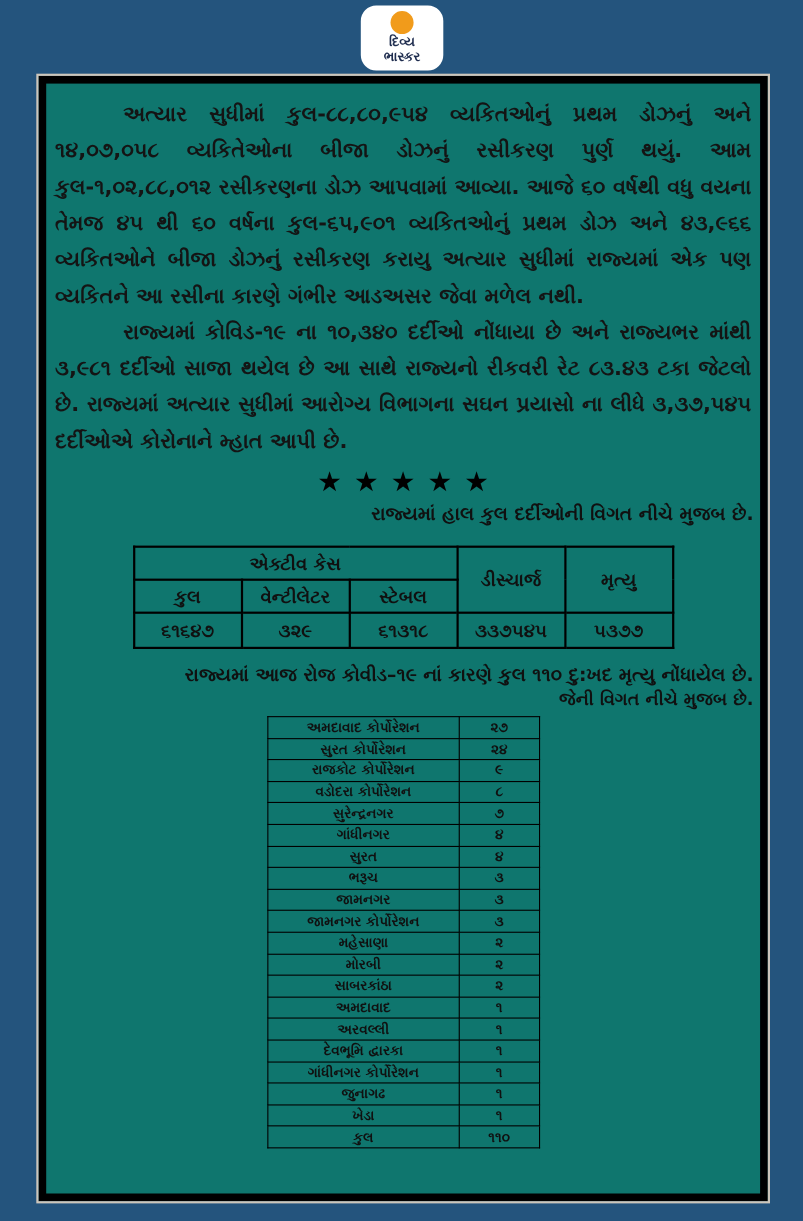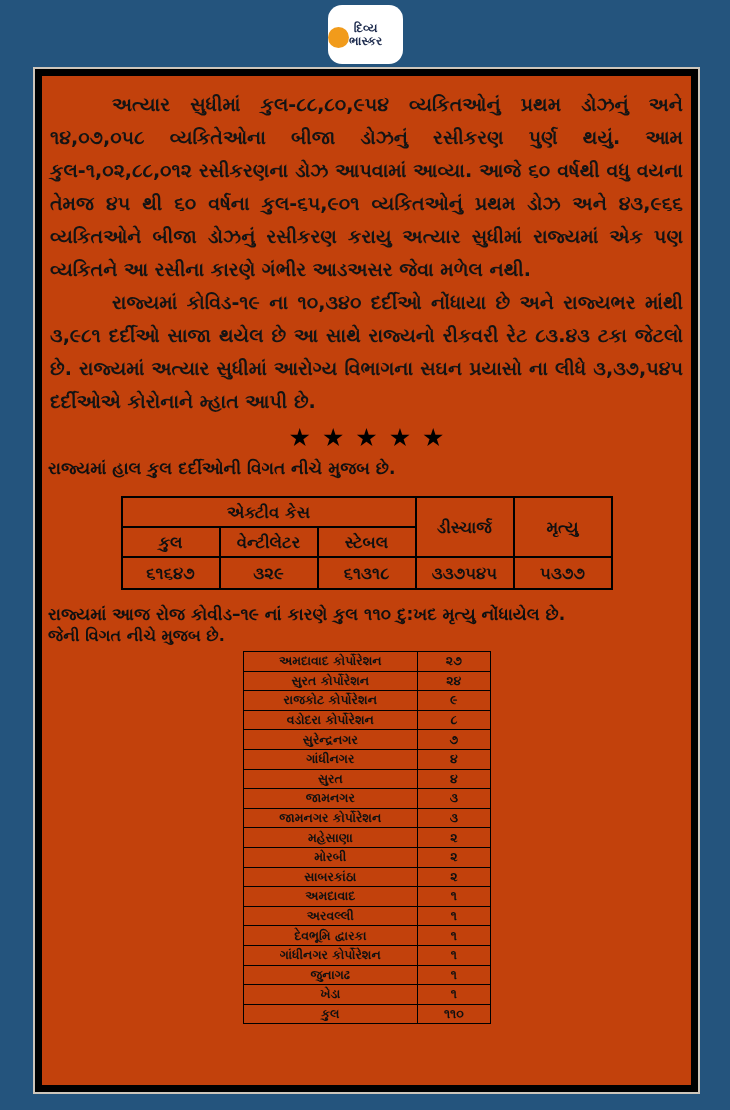--- a/index.html
+++ b/index.html
@@ -4,47 +4,47 @@
 <style>
   html,body{margin:0;padding:0;}
   body{
     width:730px;height:1110px;position:relative;
     background:#24547D;
     font-family:"DejaVu Sans","Liberation Sans",sans-serif;
     overflow:hidden;
   }
   .card{
     position:absolute;left:35px;top:69px;width:649px;height:1009px;
-    background:#c2410c;border:7px solid #000;
+    background:#0f766e;border:7px solid #000;
     outline:2px solid #cdc6bb;
   }
   .logo{
     position:absolute;left:328px;top:5px;width:75px;height:59px;
     background:#fff;border-radius:14px;z-index:5;
-    display:flex;flex-direction:row;align-items:center;justify-content:flex-start;
+    display:flex;flex-direction:column;align-items:center;justify-content:flex-start;
   }
   .logo-dot{
     width:21px;height:21px;border-radius:50%;background:#F19B1B;margin-top:5px;
   }
   .logo-text{
     color:#1E2C4E;font-weight:bold;font-size:12px;line-height:13px;
     text-align:center;margin-top:1px;letter-spacing:0;
   }
   .content{padding:12px 6px 0 6px;color:#141414;}
   .para{
     font-size:19px;line-height:33px;font-weight:bold;
     text-align:justify;text-indent:62px;margin:0 2px 0 2px;
   }
   .para + .para{margin-top:0;}
   .stars{
     text-align:center;font-size:25px;letter-spacing:11px;
     color:#000;margin:6px 0 4px 0;line-height:28px;text-indent:11px;
   }
   .h-center{
-    text-align:left;font-size:17px;font-weight:bold;margin:6px 0;color:#101010;
+    text-align:right;font-size:17px;font-weight:bold;margin:6px 0;color:#101010;
   }
   table{border-collapse:collapse;margin:0 auto;}
   .t1{width:492px;margin-top:18px;border-radius:14px;}
   .t1 td{
     border:2px solid #000;text-align:center;vertical-align:middle;
     font-size:16.5px;font-weight:bold;padding:2px 2px;height:24px;width:20%;
     color:#101010;
   }
   .t1 .val td{height:26px;}
   .sec2-head{margin-top:14px;margin-bottom:2px;}
@@ -128,20 +128,24 @@
           </tr>
         <tr>
             <td class="name">ગાંધીનગર</td>
             <td class="num">૪</td>
           </tr>
         <tr>
             <td class="name">સુરત</td>
             <td class="num">૪</td>
           </tr>
         <tr>
+            <td class="name">ભરૂચ</td>
+            <td class="num">૩</td>
+          </tr>
+        <tr>
             <td class="name">જામનગર</td>
             <td class="num">૩</td>
           </tr>
         <tr>
             <td class="name">જામનગર કોર્પોરેશન</td>
             <td class="num">૩</td>
           </tr>
         <tr>
             <td class="name">મહેસાણા</td>
             <td class="num">૨</td>

